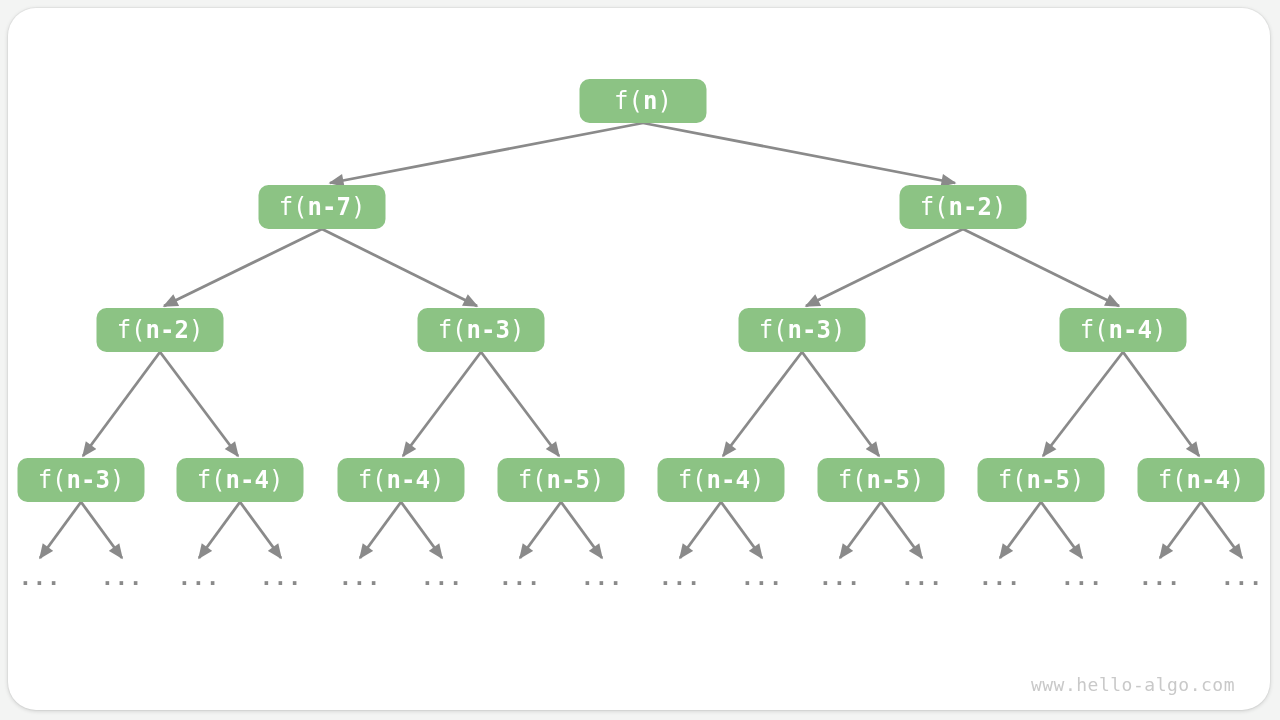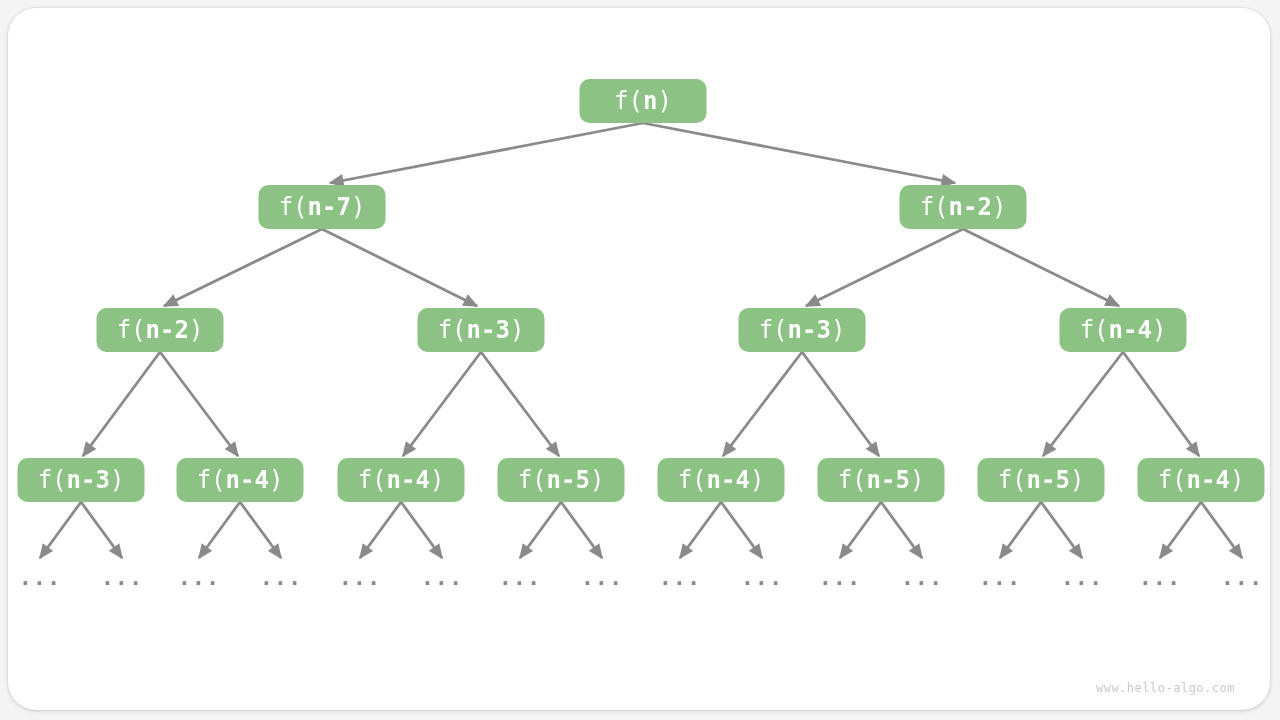--- a/index.html
+++ b/index.html
@@ -32,21 +32,21 @@
     font-size:24px;line-height:1;white-space:nowrap;
   }
   .node .arg{font-weight:bold}
   .leaf{
     position:absolute;transform:translate(-50%,-75%);
     color:var(--arrow);font-size:22px;font-weight:bold;
     letter-spacing:1px;line-height:1;
   }
   .watermark{
     position:absolute;right:45px;bottom:25px;
-    font-size:12px;color:var(--watermark);letter-spacing:.5px;
+    font-size:18px;color:var(--watermark);letter-spacing:.5px;
   }
   svg line{stroke:var(--arrow);stroke-width:2.8}
 </style>
 </head>
 <body>
 
 <div class="card"></div>
 
 <svg id="edge-layer" width="1280" height="720" viewBox="0 0 1280 720" xmlns="http://www.w3.org/2000/svg">
   <defs>

